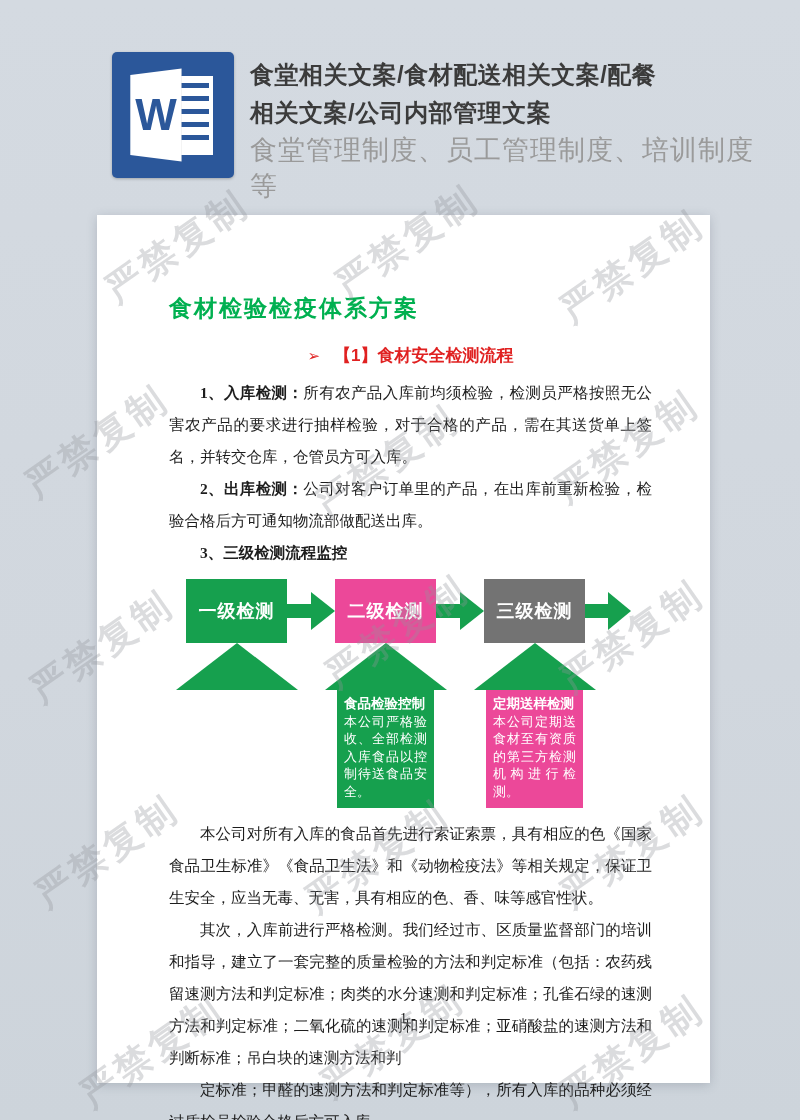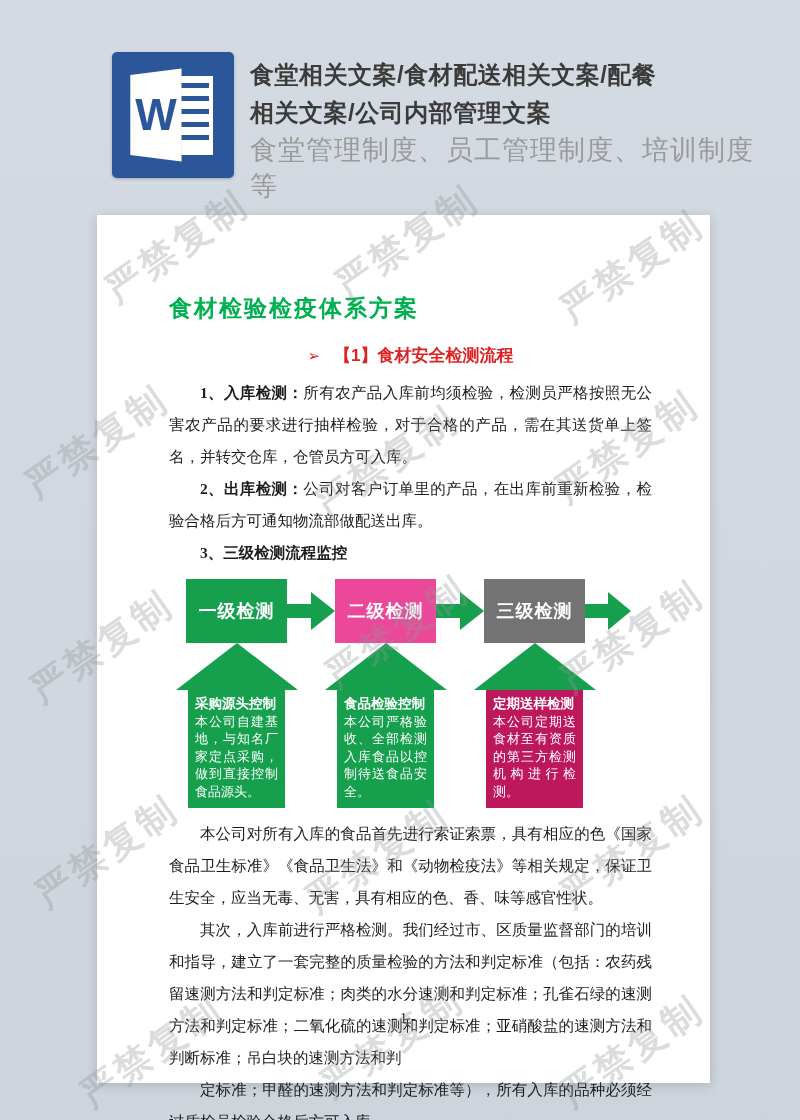--- a/index.html
+++ b/index.html
@@ -108,35 +108,31 @@
             <span>三级检测</span>
           </div>
         <svg class="conn" width="46" height="44" viewBox="0 0 46 44">
             <rect x="0" y="15" width="23" height="14" fill="#16a04e"></rect>
             <polygon points="23,3 46,22 23,41" fill="#16a04e"></polygon>
           </svg>
       </div>
       <div class="callout-row">
         <div class="callout-col">
           <div class="up-tri" style="border-bottom:47px solid #16a04e"></div>
-          <div class="callout-box" style="background:#16a04e">
-            <div class="co-head">采购源头控制</div>
-            <div>本公司自建基地，与知名厂家定点采购，做到直接控制食品源头。</div>
-          </div>
         </div>
         <div class="callout-col">
           <div class="up-tri" style="border-bottom:47px solid #16a04e"></div>
           <div class="callout-box" style="background:#16a04e">
             <div class="co-head">食品检验控制</div>
             <div>本公司严格验收、全部检测入库食品以控制待送食品安全。</div>
           </div>
         </div>
         <div class="callout-col">
           <div class="up-tri" style="border-bottom:47px solid #16a04e"></div>
-          <div class="callout-box" style="background:#be185d">
+          <div class="callout-box" style="background:#ec4899">
             <div class="co-head">定期送样检测</div>
             <div>本公司定期送食材至有资质的第三方检测机构进行检测。</div>
           </div>
         </div>
       </div>
     </div>
 
     <p class="para first">本公司对所有入库的食品首先进行索证索票，具有相应的色《国家食品卫生标准》《食品卫生法》和《动物检疫法》等相关规定，保证卫生安全，应当无毒、无害，具有相应的色、香、味等感官性状。</p>
     <p class="para">其次，入库前进行严格检测。我们经过市、区质量监督部门的培训和指导，建立了一套完整的质量检验的方法和判定标准（包括：农药残留速测方法和判定标准；肉类的水分速测和判定标准；孔雀石绿的速测方法和判定标准；二氧化硫的速测和判定标准；亚硝酸盐的速测方法和判断标准；吊白块的速测方法和判</p>
     <p class="para">定标准；甲醛的速测方法和判定标准等），所有入库的品种必须经过质检员检验合格后方可入库。</p>

